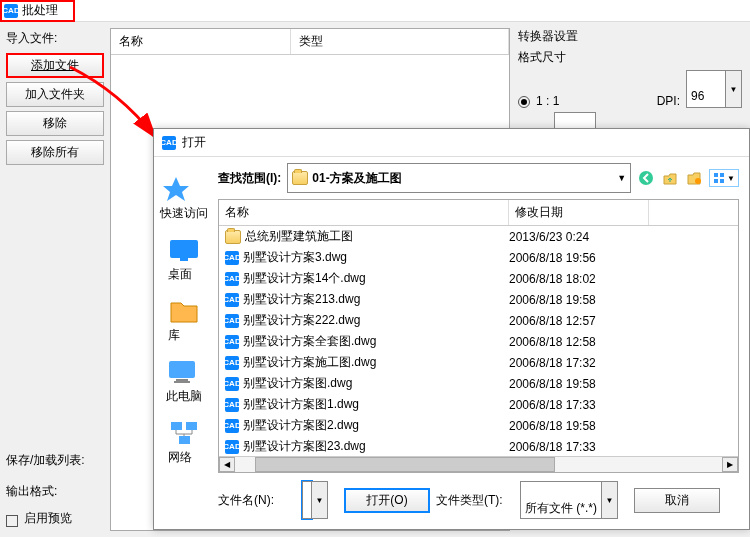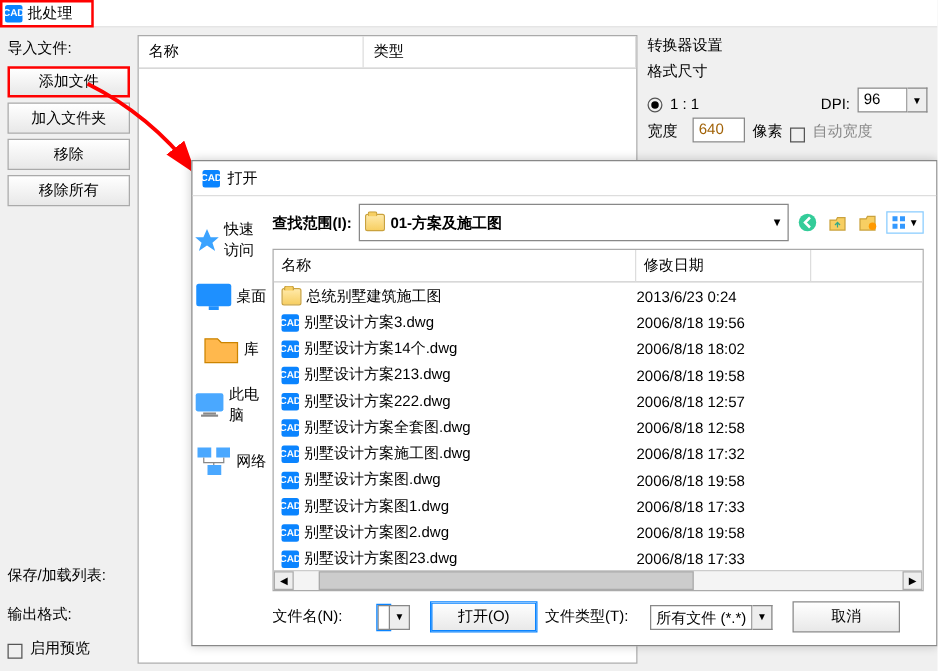--- a/index.html
+++ b/index.html
@@ -6,49 +6,49 @@
 body { margin: 0; background: #f0f0f0; width: 750px; height: 537px; position: relative; overflow: hidden; }
 
 .titlebar { background:#fff; border-bottom:1px solid #ddd; display:flex; align-items:center; height:22px; padding:0 4px; gap:4px; }
 .titlebar-red { position:absolute; top:0; left:0; width:75px; height:22px; border:2px solid #ff0000; pointer-events:none; }
 .cad-ico { width:14px; height:14px; background:#0a84ff; color:#fff; display:inline-flex; align-items:center; justify-content:center; font-size:8px; border-radius:2px; font-weight:bold; }
 
 .main { display:flex; height:calc(100% - 22px); }
 .leftcol { width:110px; padding:6px; display:flex; flex-direction:column; gap:4px; }
 .label { margin:2px 0; }
 .btn { background:linear-gradient(#fff,#e8e8e8); border:1px solid #aaa; text-align:center; padding:3px 12px; cursor:pointer; }
-.btn-red { border:2px solid #ff0000; padding:2px 12px; }
+.btn-red { border:2px solid #ff0000; padding:2px 12px;text-decoration:underline; }
 
 .midcol { flex:1; background:#fff; border:1px solid #aaa; margin:6px 0; display:flex; flex-direction:column; }
 .listhdr { display:flex; border-bottom:1px solid #ccc; }
 .listhdr > div { padding:4px 8px; border-right:1px solid #ddd; }
 .col-name { width:180px; }
 .col-type { flex:1; }
 
 .rightcol { width:240px; padding:6px 8px; }
 .group-title { margin-bottom:4px; }
 .row { display:flex; align-items:flex-end; gap:6px; margin:4px 0; }
 .radio { width:12px; height:12px; border:1px solid #555; border-radius:50%; display:inline-flex; align-items:center; justify-content:center; }
 .radio.checked::after { content:""; width:6px; height:6px; background:#000; border-radius:50%; }
-.txtbox { border:1px solid #888; background:#fff; padding:1px 4px; height:20px; }
+.txtbox { border:1px solid #888; background:#fff; padding:18px 4px; height:20px; }
 .txtbox.gray { color:#a16207; }
 .combo { display:flex; }
 .combo .txtbox { flex:1; }
 .combo .drop { width:16px; border:1px solid #888; border-left:none; background:#eee; display:flex; align-items:center; justify-content:center; font-size:8px; }
 .chk { width:12px; height:12px; border:1px solid #555; display:inline-block; vertical-align:middle; }
 
 .leftlower { margin-top:auto; }
 .arrow { position:absolute; top:62px; left:60px; pointer-events:none; }
 
 
 .dialog { position:absolute; top:128px; left:153px; right:0; background:#fff; border:1px solid #888; box-shadow:0 0 8px rgba(0,0,0,.2); }
 .dlg-title { height:28px; display:flex; align-items:center; padding:0 8px; gap:6px; border-bottom:1px solid #ddd; }
 .dlg-body { display:flex; }
 .dlg-places { width:60px; display:flex; flex-direction:column; align-items:center; gap:14px; padding:18px 0; }
-.place { display:flex; flex-direction:row; align-items:center; gap:2px; cursor:pointer; }
+.place { display:flex; flex-direction:column; align-items:flex-start; gap:2px; cursor:pointer; }
 .place-icon { width:32px; height:28px; }
 .dlg-main { flex:1; padding:6px 10px 10px 4px; display:flex; flex-direction:column; }
 .look-row { display:flex; align-items:center; gap:6px; margin-bottom:6px;font-weight:bold; }
 .look-combo { flex:1; display:flex; align-items:center; border:1px solid #888; height:30px; padding:0 4px; gap:4px; }
 .folder-ico { width:16px; height:14px; background:linear-gradient(#ffe9a8,#f7cf63); border:1px solid #caa23d; border-radius:2px; position:relative; }
 .folder-ico::before{content:"";position:absolute;top:-3px;left:1px;width:6px;height:3px;background:#f7cf63;border:1px solid #caa23d;border-bottom:none;border-radius:2px 2px 0 0;}
 .toolbar-icons { display:flex; gap:6px; align-items:center; }
 .tbi { width:18px; height:18px; display:flex; align-items:center; justify-content:center; }
 
 .filelist { border:1px solid #aaa; flex:1; min-height:260px; overflow:hidden; }

